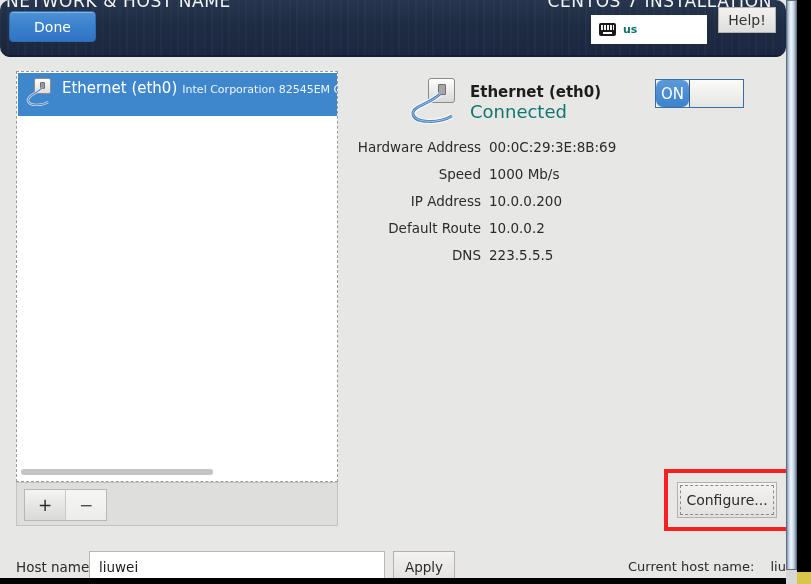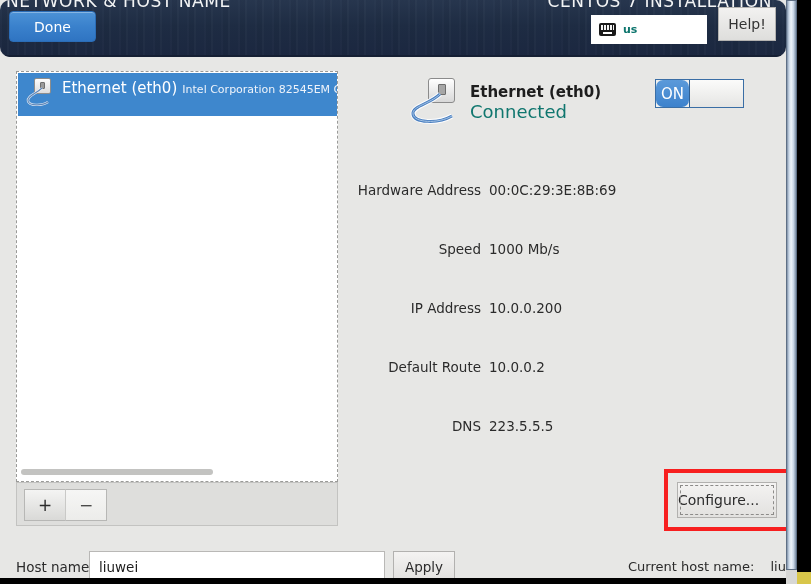--- a/index.html
+++ b/index.html
@@ -144,21 +144,21 @@
     font-size: 11px;
     color: #0f766e;
     font-weight: bold;
   }
 
   #help-button {
     position: absolute;
     right: 10px;
     top: 7px;
     width: 58px;
-    height: 34px;
+    height: 26px;
     background: linear-gradient(180deg, #f2f1f0 0%, #dededc 100%);
     border: 1px solid #b4b3b1;
     color: #333333;
     font-size: 14px;
     display: flex;
     align-items: center;
     justify-content: center;
     cursor: pointer;
     box-sizing: border-box;
   }
@@ -400,23 +400,22 @@
   }
 
   #info-table {
     position: absolute;
     left: 0;
     top: 68px;
     width: 360px;
   }
   .info-row {
     display: flex;
-    align-items: flex-end;
+    align-items: flex-start;
     height: 27px;
-    margin-top: 32px;
   }
   .info-label {
     width: 135px;
     text-align: right;
     color: #2b2b2b;
     font-size: 13.5px;
     padding-right: 8px;
     white-space: nowrap;
   }
   .info-value {
@@ -441,20 +440,21 @@
     left: 677px;
     top: 425px;
     width: 100px;
     height: 36px;
     background: linear-gradient(180deg,#f4f3f2 0%, #e2e1df 100%);
     border: 1px solid #b2b1af;
     color: #2b2b2b;
     font-size: 14px;
     display: flex;
     align-items: center;
+    justify-content: center;
     cursor: pointer;
     box-sizing: border-box;
   }
   #configure-focus-ring {
     position: absolute;
     left: 2px;
     top: 2px;
     right: 2px;
     bottom: 2px;
     border: 1px dashed #8c8b89;

